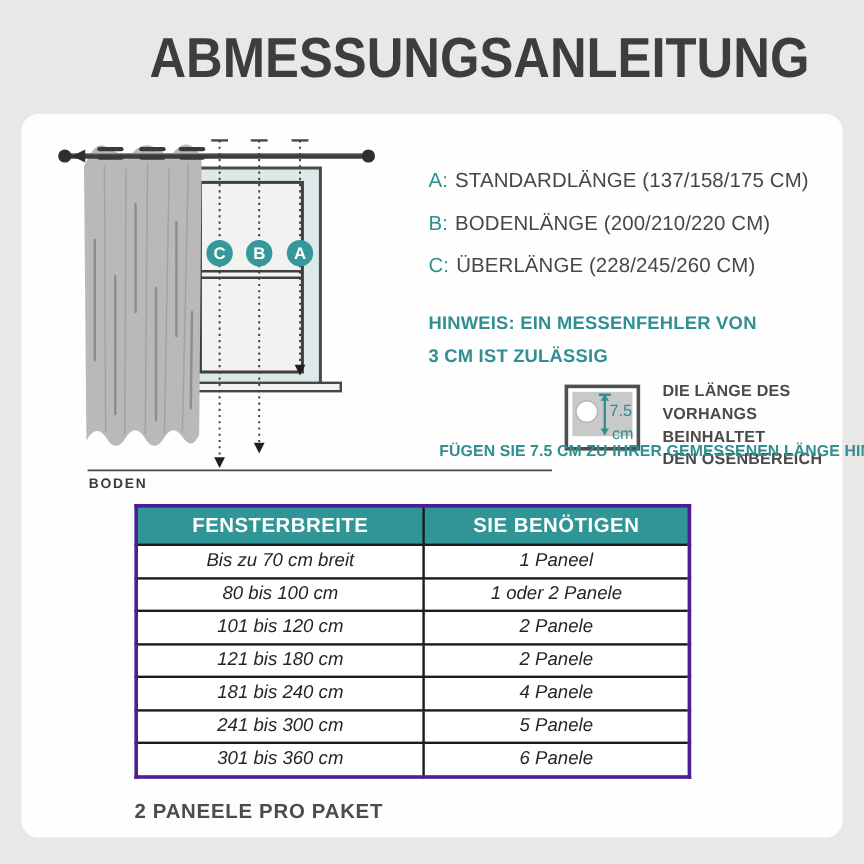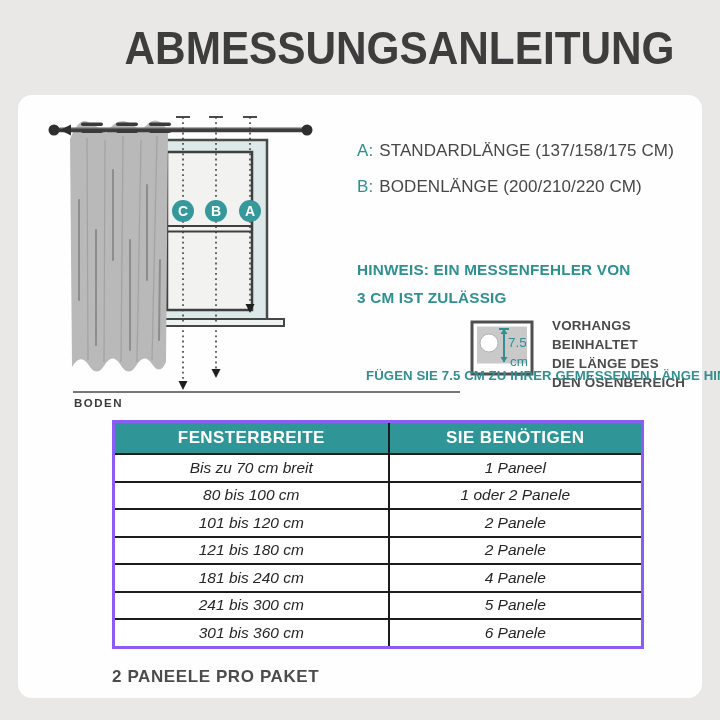--- a/index.html
+++ b/index.html
@@ -27,23 +27,23 @@
   .note{position:absolute;left:357px;top:256px;color:#2f8f91;font-size:15.3px;font-weight:700;letter-spacing:.2px;line-height:28px;}
 
   .grommet-box{position:absolute;left:470px;top:320px;}
 
   .grommet-desc{position:absolute;left:552px;top:316px;font-size:13.4px;font-weight:700;color:#4a4a4a;line-height:19px;letter-spacing:.2px;}
 
   .add-note{position:absolute;left:366px;top:368px;width:334px;text-align:center;
     color:#2f8f91;font-size:13.2px;font-weight:700;letter-spacing:.1px;white-space:nowrap;}
 
   table.panel-table{
-    position:absolute;left:112px;top:420px;width:532px;
+    position:absolute;left:112px;top:420px;width:464px;
     border-collapse:collapse;background:#fff;
-    border:3px solid #8b5cf6;table-layout:fixed;
+    border:3px solid #4c1d95;table-layout:fixed;
   }
   table.panel-table th{
     background:#2f9596;color:#ffffff;font-size:17px;font-weight:700;
     letter-spacing:.4px;height:30px;border:2px solid #1c1c1c;padding:0;
   }
   table.panel-table td{
     border:2px solid #1c1c1c;text-align:center;font-size:15.5px;color:#262626;
     height:25.5px;padding:0;font-style:italic;
   }
   table.panel-table col.c1{width:52%;}
@@ -161,20 +161,23 @@
   <text x="74" y="407" font-family="Liberation Sans, sans-serif" font-size="11.5" font-weight="700" letter-spacing="1.5" fill="#3b3b3b">BODEN</text>
 </svg>
 
 <div class="lengths">
   <div class="length-row">
     <span class="length-prefix">A:</span><span>STANDARDLÄNGE (137/158/175 CM)</span>
   </div>
   <div class="length-row">
     <span class="length-prefix">B:</span><span>BODENLÄNGE (200/210/220 CM)</span>
   </div>
+  <div class="length-row">
+    <span class="length-prefix">C:</span><span>ÜBERLÄNGE (228/245/260 CM)</span>
+  </div>
 </div>
 
 <div class="note">
   <div>HINWEIS: EIN MESSENFEHLER VON</div>
   <div>3 CM IST ZULÄSSIG</div>
 </div>
 
 <div class="grommet-box">
   <svg width="64" height="56" viewBox="0 0 64 56">
     <rect x="2" y="2" width="60" height="52" fill="#ffffff" stroke="#4f4f4f" stroke-width="3"></rect>
@@ -185,22 +188,22 @@
       <line x1="29" y1="9" x2="39" y2="9"></line>
     </g>
     <polygon points="30.5,14 37.5,14 34,8.5" fill="#2f8f91"></polygon>
     <polygon points="30.5,37 37.5,37 34,42.5" fill="#2f8f91"></polygon>
     <text x="38" y="27" font-family="Liberation Sans, sans-serif" font-size="13.5" fill="#2f8f91">7.5</text>
     <text x="40" y="46" font-family="Liberation Sans, sans-serif" font-size="13.5" fill="#2f8f91">cm</text>
   </svg>
 </div>
 
 <div class="grommet-desc">
+  <div>DIE LÄNGE DES</div>
   <div>VORHANGS BEINHALTET</div>
-  <div>DIE LÄNGE DES</div>
   <div>DEN ÖSENBEREICH</div>
 </div>
 
 <div class="add-note">FÜGEN SIE 7.5 CM ZU IHRER GEMESSENEN LÄNGE HINZU</div>
 
 <table class="panel-table">
   <colgroup>
       <col class="c1">
       <col class="c2">
     </colgroup>

